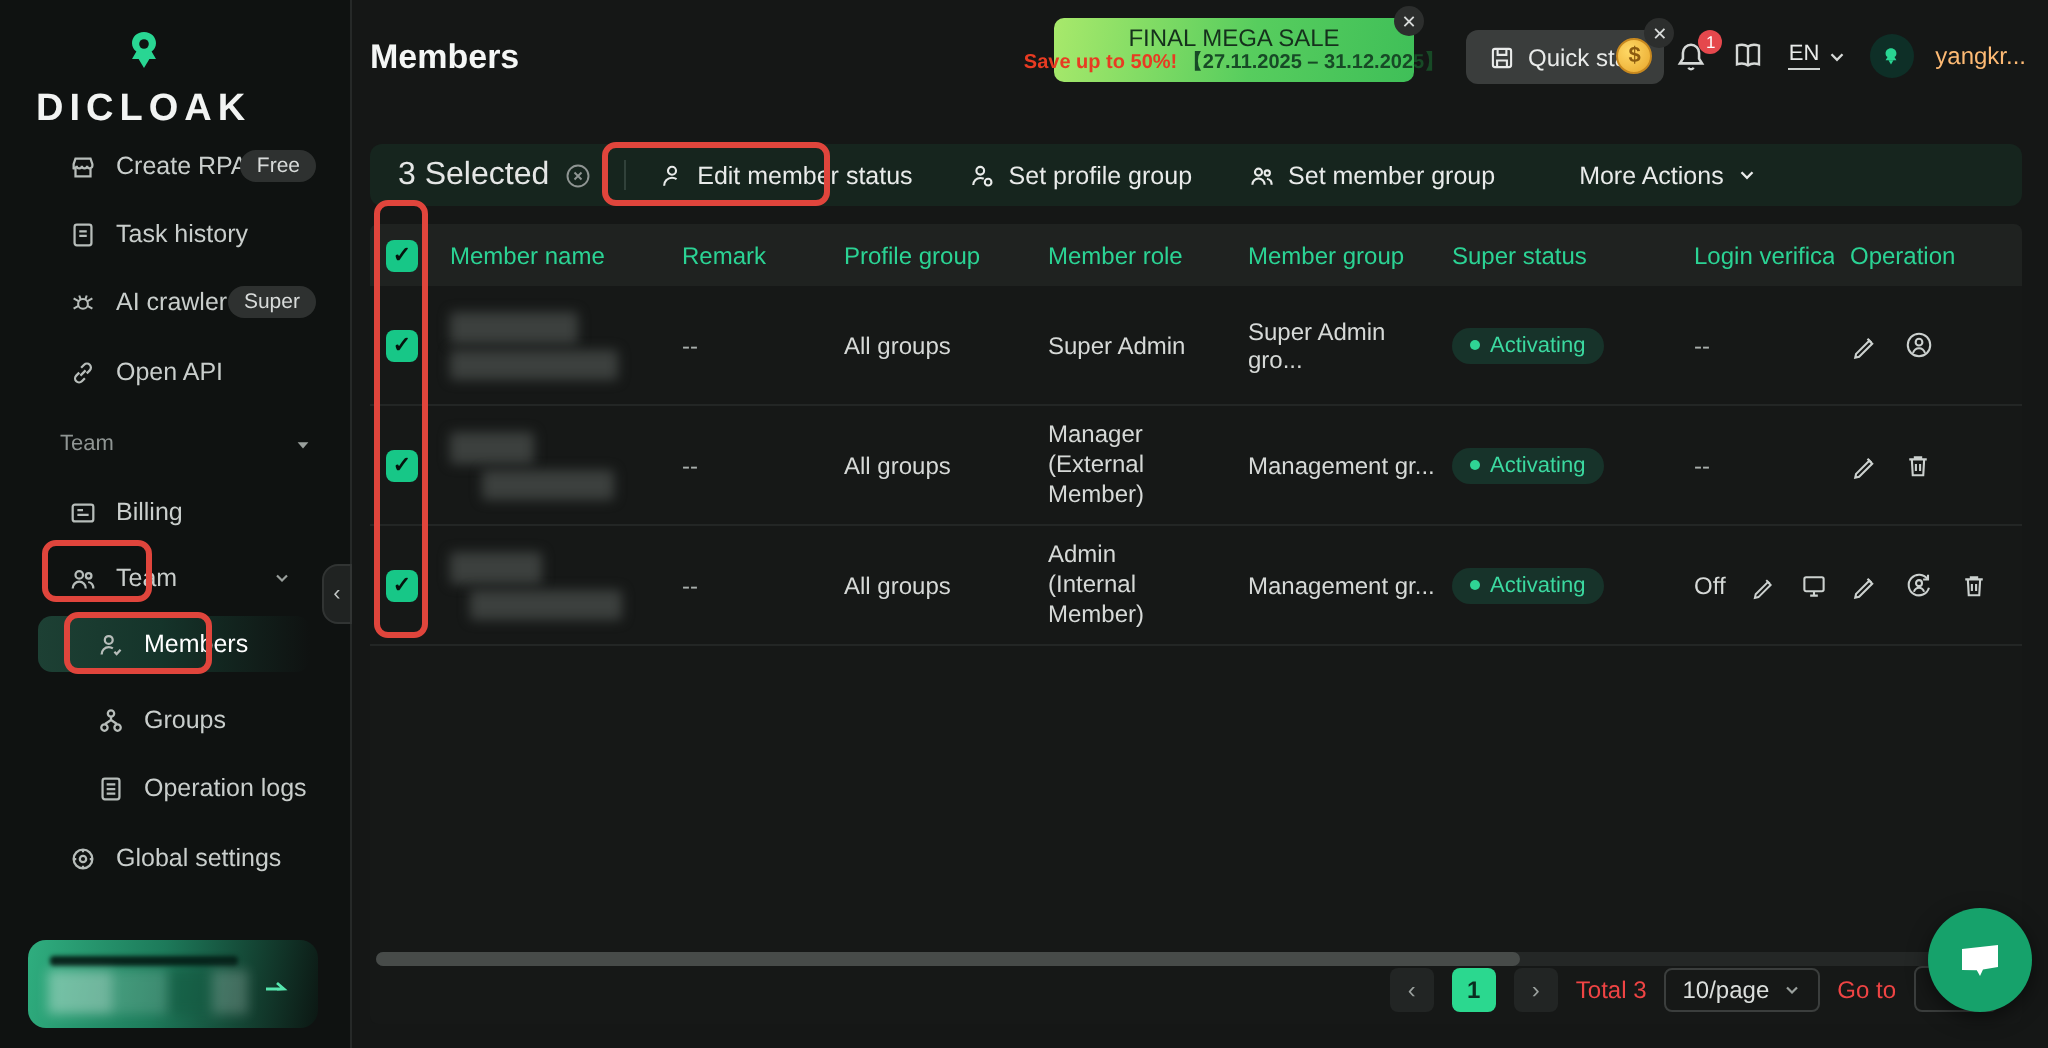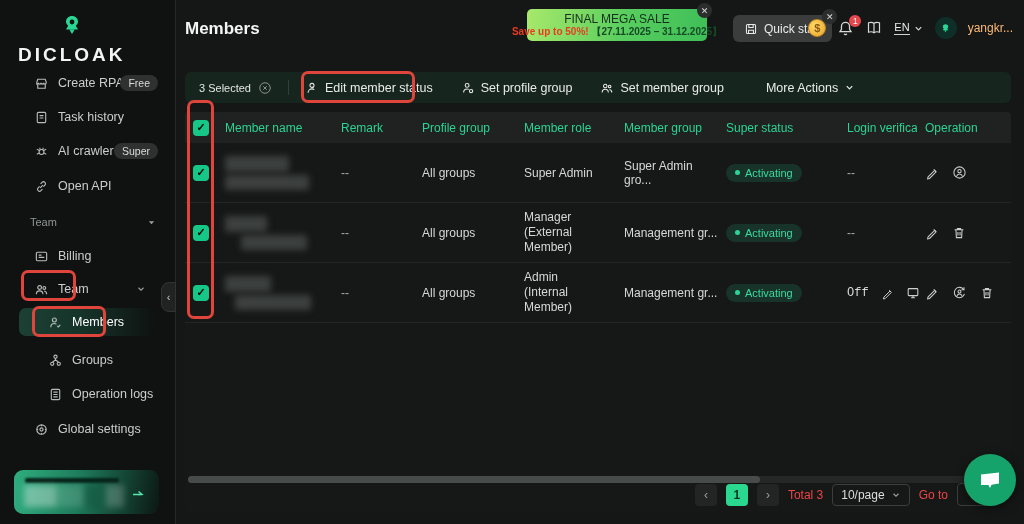--- a/index.html
+++ b/index.html
@@ -59,21 +59,21 @@
   .bell-badge { position:absolute; top:-5px; right:-7px; background:#e5484d; color:#fff; font-size:8.5px;
     min-width:12px; height:12px; border-radius:6px; display:flex; align-items:center; justify-content:center; padding:0 2px; }
   .lang { display:flex; align-items:center; gap:3px; cursor:pointer; color:#e9ebea; }
   .lang .code { border-bottom:1px solid #cfd3d1; padding-bottom:1px; font-size:11px; }
   .avatar { width:22px; height:22px; border-radius:50%; background:#0e2f27; display:flex; align-items:center; justify-content:center; cursor:pointer; }
   .username { color:#fdba74; font-size:12px; cursor:pointer; }
 
   
   .toolbar { position:absolute; left:185px; top:72px; width:826px; height:31px; background:#16251e;
     border-radius:6px; display:flex; align-items:center; padding:0 14px; gap:0; }
-  .sel-group { display:flex; align-items:center; gap:7px; color:#e4e6e5; font-size:11px; }
+  .sel-group { display:flex; align-items:center; gap:7px; color:#e4e6e5; font-size:16px; }
   .tb-divider { width:1px; height:15px; background:#31413a; margin:0 16px; }
   .tb-btn { display:flex; align-items:center; gap:6px; color:#e9ebea; font-size:12.5px; cursor:pointer; margin-right:28px; }
   .tb-btn:last-child { margin-right:0; }
 
   
   .table-wrap { position:absolute; left:185px; top:112px; width:826px; height:400px; background:#161817;
     border-radius:4px; }
   .tgrid { display:grid; grid-template-columns:32px 116px 81px 102px 100px 102px 121px 78px 1fr; align-items:center; }
   .thead { height:31px; background:#1f2220; border-radius:4px 4px 0 0; }
   .thead .cell { color:#2bd394; font-size:12px; white-space:nowrap; overflow:hidden; padding-right:6px; }
@@ -83,21 +83,21 @@
   .cb { width:16px; height:16px; background:#17c787; border-radius:4px; display:flex; align-items:center;
     justify-content:center; color:#07120d; font-size:11px; font-weight:bold; cursor:pointer; }
   .redact { background:#3c403e; filter:blur(3px); border-radius:2px; }
   .muted { color:#a8aeab; }
   .role-l2 { line-height:15px; }
   .pill { display:inline-flex; align-items:center; gap:5px; background:#17332a; border-radius:11px;
     padding:3px 9px; color:#3bd9a0; font-size:11px; white-space:nowrap; }
   .pill .dot { width:5px; height:5px; border-radius:50%; background:#2fd395; }
   .icon-btn { color:#ccd1cf; cursor:pointer; display:inline-flex; }
   .ops { display:flex; align-items:center; gap:13px; }
-  .lv { display:flex; align-items:flex-end; gap:12px;font-family:Liberation Mono, monospace; }
+  .lv { display:flex; align-items:flex-end; gap:12px; }
 
   .hscroll-track { position:absolute; left:3px; top:364px; width:820px; height:7px; background:#242726; border-radius:4px; }
   .hscroll-thumb { position:absolute; left:0; top:0; width:572px; height:7px; background:#474b49; border-radius:4px; cursor:pointer; }
 
   .pagination { position:absolute; right:12px; bottom:6px; display:flex; align-items:center; gap:9px; }
   .pg-btn { width:22px; height:22px; background:#222524; border-radius:4px; display:flex; align-items:center;
     justify-content:center; color:#9ba19e; cursor:pointer; font-size:12px; }
   .pg-cur { width:22px; height:22px; background:#2bd88f; border-radius:4px; display:flex; align-items:center;
     justify-content:center; color:#0a2e20; font-weight:bold; cursor:pointer; }
   .pg-total { color:#ef4444; }

